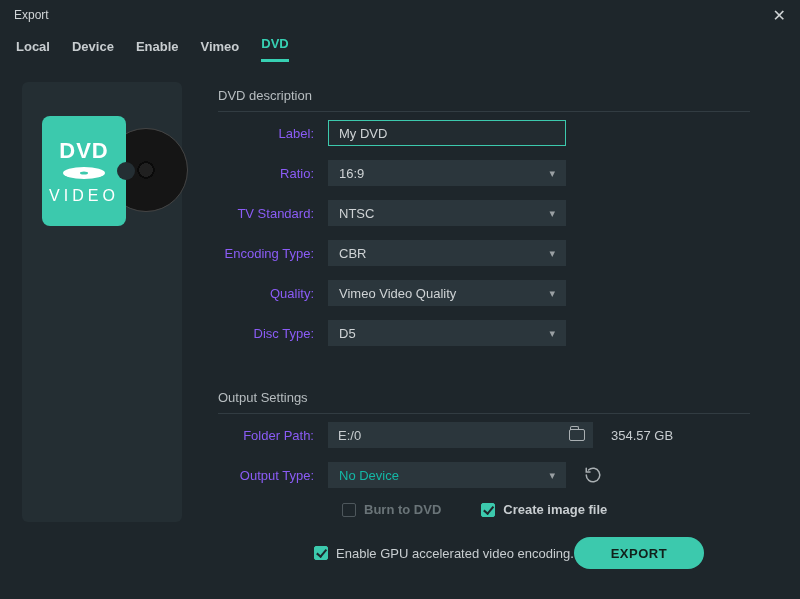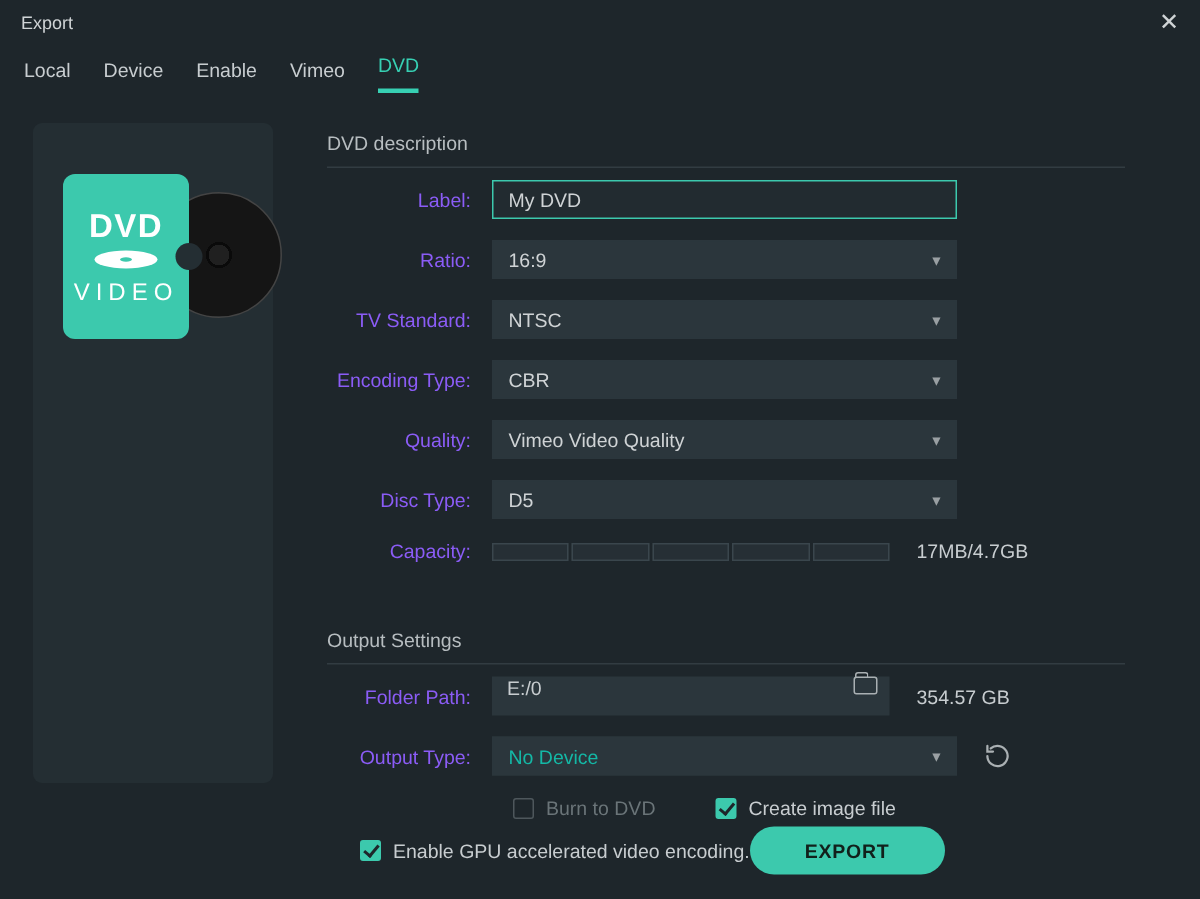--- a/index.html
+++ b/index.html
@@ -14,21 +14,21 @@
   .titlebar {
     display: flex; align-items: center; justify-content: space-between;
     height: 30px; padding: 0 14px;
   }
   .titlebar-title { font-size: 12px; color: #d0d4d6; }
   .close-x { color:#cfd3d5; font-size:16px; cursor:pointer; }
   .tabs {
     display: flex; gap: 22px; padding: 6px 16px 0 16px;
     align-items: flex-end;
   }
-  .tab { color:#c8cdd0; font-size:13px; padding-bottom: 8px; cursor:pointer; }
+  .tab { color:#c8cdd0; font-size:13px; padding-bottom: 8px; cursor:pointer;font-weight:bold; }
   .tab.active { color:#37d0b3; border-bottom: 3px solid #37d0b3; }
   .body { display:flex; padding: 20px 20px 0 0; }
   .preview-col {
     width: 200px; flex:none; padding: 0 0 0 22px;
   }
   .preview-card {
     width: 160px; height: 440px;
     background: #242e33;
     border-radius: 6px;
     padding-top: 34px;
@@ -73,65 +73,65 @@
   .row {
     display:flex; align-items:center;
     margin-bottom: 14px;
   }
   .lbl {
     width: 110px; flex:none; text-align:right; color:#8b5cf6; font-size:13px;
     padding-right: 14px;
   }
   .field { flex:1; display:flex; align-items:center; gap:18px; }
   .input, .select {
-    width:310px; height:26px;
+    width:238px; height:26px;
     background:#2b363c; border:1px solid #2b363c;
     color:#cfd3d5; font-size:13px;
     padding: 0 10px;
     display:flex; align-items:center; justify-content:space-between;
     cursor:pointer;
   }
   .input.active { border:1px solid #3cc9ad; background:#222b30;}
   .input input {
     background:transparent; border:none; outline:none; color:#cfd3d5;
     font-size:13px; width:100%;
   }
   .chev { color:#9aa0a3; font-size:11px; }
   .select.disabled .val { color:#14b8a6; }
   .capacity-bar {
     width:265px; height:12px; display:flex; gap:2px;
   }
   .capacity-bar span { flex:1; border:1px solid #3a464d; background:#262f35; }
   .cap-text, .side-text { color:#c8cdd0; font-size:13px; white-space:nowrap; }
   .path-box {
     width:265px; height:26px; background:#2b363c;
-    display:flex; padding:0 8px 0 10px;
+    display:flex; align-items:center; padding:0 8px 0 10px;
     justify-content:space-between; cursor:pointer;
   }
   .folder-ic { width:16px; height:12px; border:1.4px solid #aab0b3; border-radius:2px; position:relative; }
   .folder-ic::before { content:""; position:absolute; top:-4px; left:0; width:7px; height:3px; border:1.4px solid #aab0b3; border-bottom:none; border-radius:2px 2px 0 0;}
   .refresh-ic {
     width:18px; height:18px; display:inline-block; position:relative; cursor:pointer;
   }
   .refresh-ic svg { width:18px; height:18px; }
-  .checks-row { display:flex; gap:40px; margin-left:124px; margin-bottom:6px; align-items:center;}
+  .checks-row { display:flex; gap:40px; margin-left:124px; margin-bottom:6px; align-items:center;font-weight:bold;}
   .check {
     display:flex; align-items:center; gap:8px; font-size:13px; cursor:pointer;
   }
   .check.disabled { color:#6a7478; cursor:default;}
   .box {
     width:14px; height:14px; border:1.5px solid #8e9598; border-radius:2px;
     display:flex; align-items:center; justify-content:center;
   }
   .box.checked { background:#3cc9ad; border-color:#3cc9ad; }
   .box.checked::after { content:""; width:4px; height:8px; border:solid #1e262b; border-width:0 2px 2px 0; transform:rotate(40deg) translateY(-1px);}
   .box.disabled { border-color:#4e575c; }
   .footer {
-    position:absolute; bottom:16px; left:0; right:0;
-    display:flex; align-items:center; justify-content:flex-start;
+    position:absolute; bottom:30px; left:0; right:0;
+    display:flex; align-items:center; justify-content:center;
     padding: 0 22px 0 240px;
   }
   .export-btn {
     background:#3cc9ad; color:#11201b; font-weight:600;
     border:none; border-radius:18px;
     width:130px; height:32px; font-size:13px; letter-spacing:0.5px;
     cursor:pointer;
   }
   .section-gap { height:24px; }
 </style>
@@ -221,33 +221,20 @@
     <div class="row">
       <div class="lbl">Disc Type:</div>
       <div class="field">
         <div class="select">
           <span class="val">D5</span>
           <span class="chev">▾</span>
         </div>
       </div>
     </div>
 
-    <div class="row">
-      <div class="lbl">Capacity:</div>
-      <div class="field">
-        <div class="capacity-bar">
-          <span></span>
-            <span></span>
-            <span></span>
-            <span></span>
-            <span></span>
-        </div>
-        <span class="cap-text">17MB/4.7GB</span>
-      </div>
-    </div>
 
     <div class="section-gap"></div>
     <div class="section-head">Output Settings</div>
 
     <div class="row">
       <div class="lbl">Folder Path:</div>
       <div class="field">
         <div class="path-box">
           <span class="val">E:/0</span>
           <span class="folder-ic"></span>

